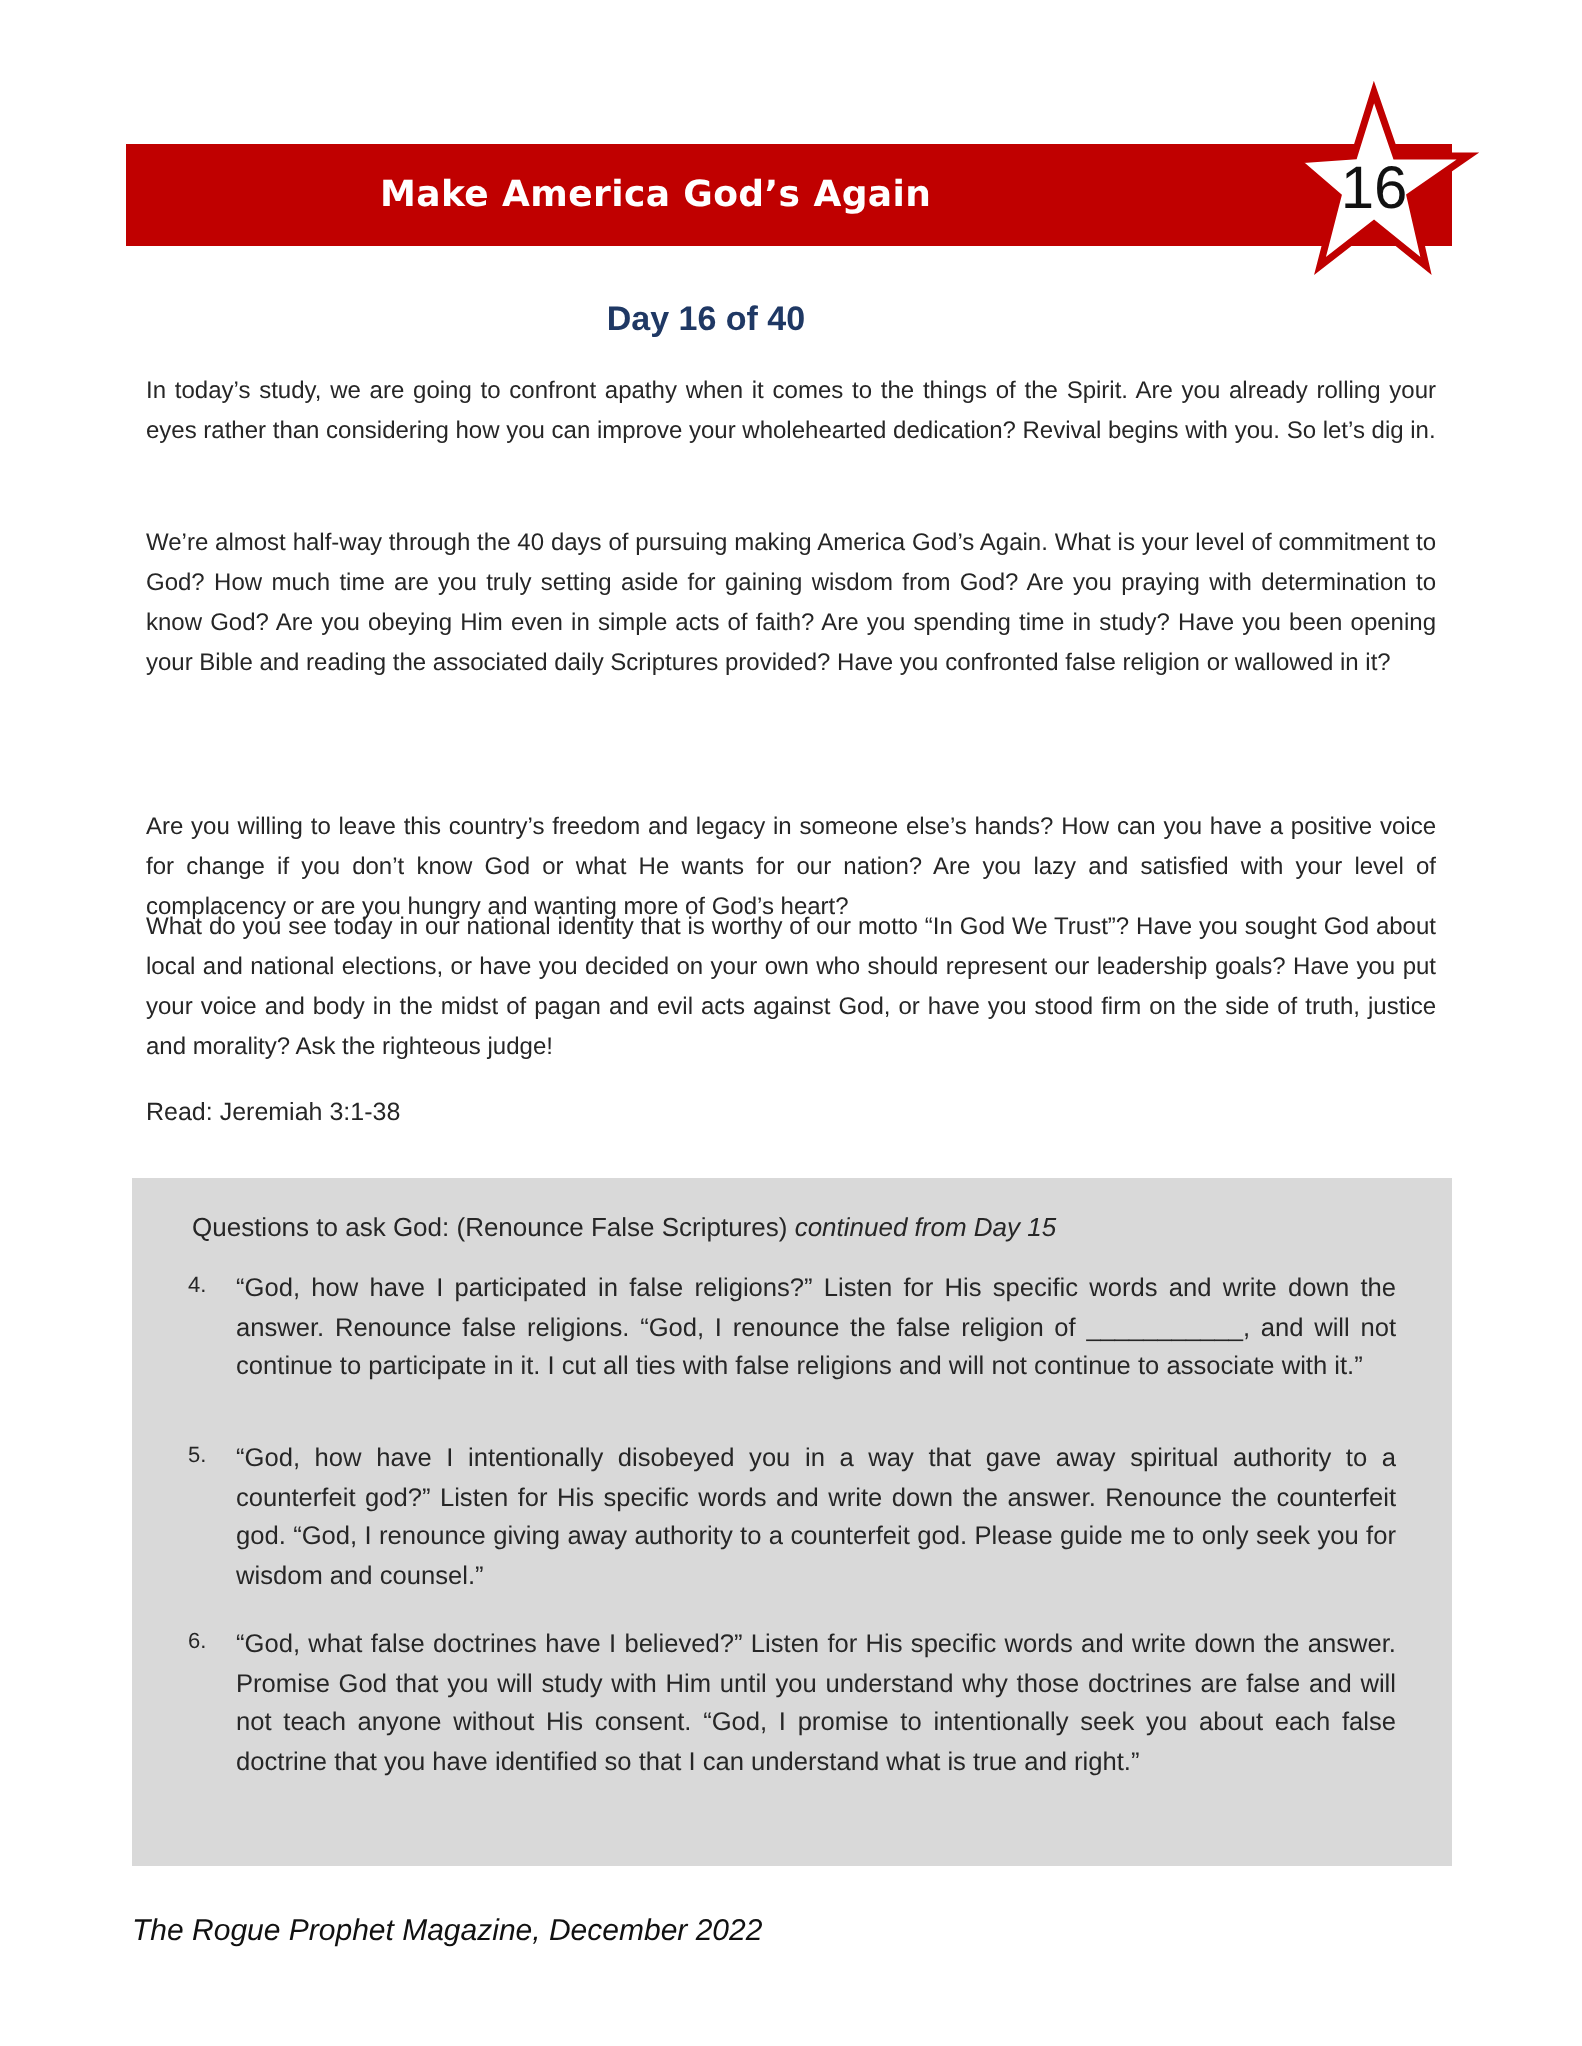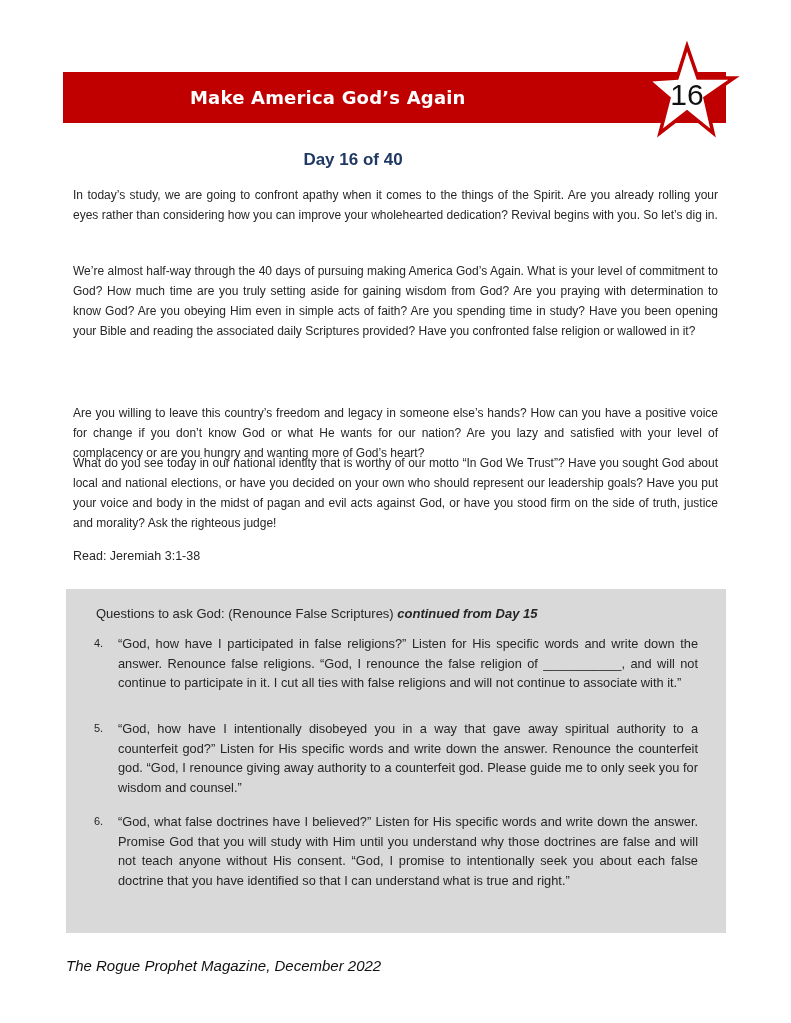--- a/index.html
+++ b/index.html
@@ -22,21 +22,21 @@
             text-align: justify; color: #262626; margin: 0; }
     .p1 { top: 185px; }
     .p2 { top: 261px; }
     .p3 { top: 367px; margin-top: 36px; }
     .p4 { top: 453px; }
     .read { position: absolute; left: 73px; top: 549px; font-size: 12.5px; color: #262626; }
     .qbox { position: absolute; left: 66px; top: 589px; width: 660px; height: 344px;
             background: #d9d9d9; }
     .qhead { position: absolute; left: 96px; top: 606px; font-size: 13px; color: #262626;
              white-space: nowrap; }
-    .qhead em { font-style: italic; font-weight: bold; }
+    .qhead em { font-style: italic; }
     .qitem { position: absolute; left: 94px; width: 604px; font-size: 12.8px; line-height: 19.5px;
              text-align: justify; color: #262626; }
     .qitem .num { position: absolute; left: 0; top: 0; font-size: 11px; }
     .qitem .txt { display: block; margin-left: 24px; }
     .q4 { top: 634px; }
     .q5 { top: 719px; }
     .q6 { top: 812px; }
     .footer { position: absolute; left: 66px; top: 957px; font-style: italic; font-size: 15px;
               color: #111; white-space: nowrap; }
   </style>

